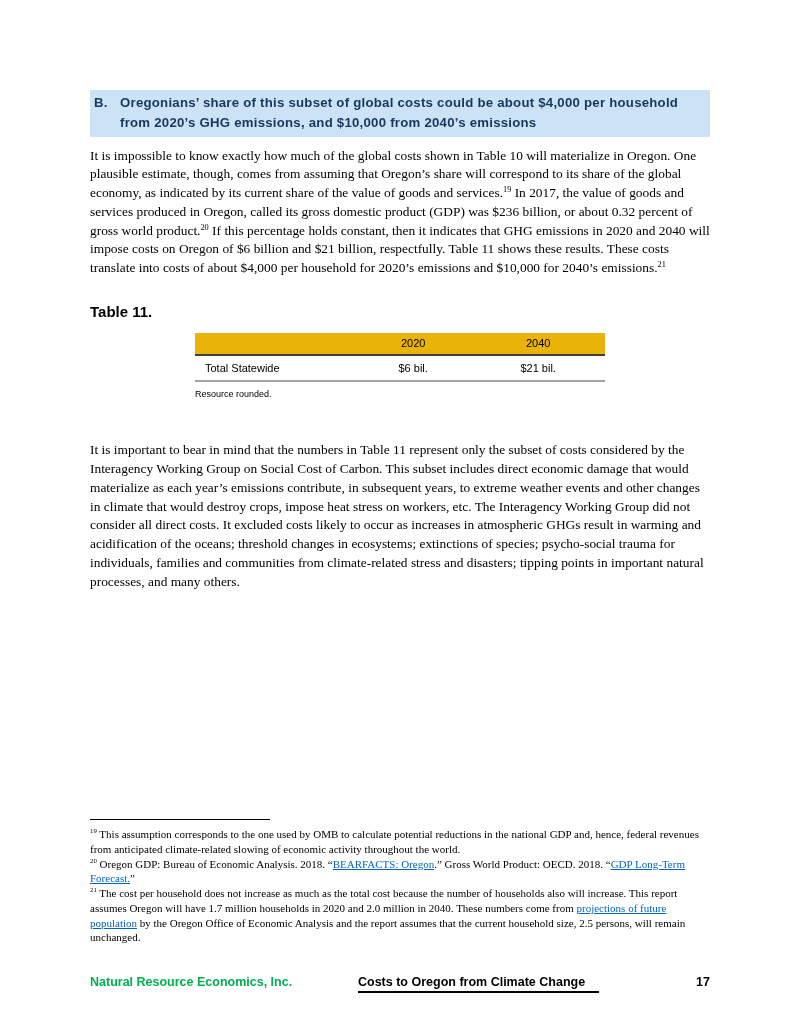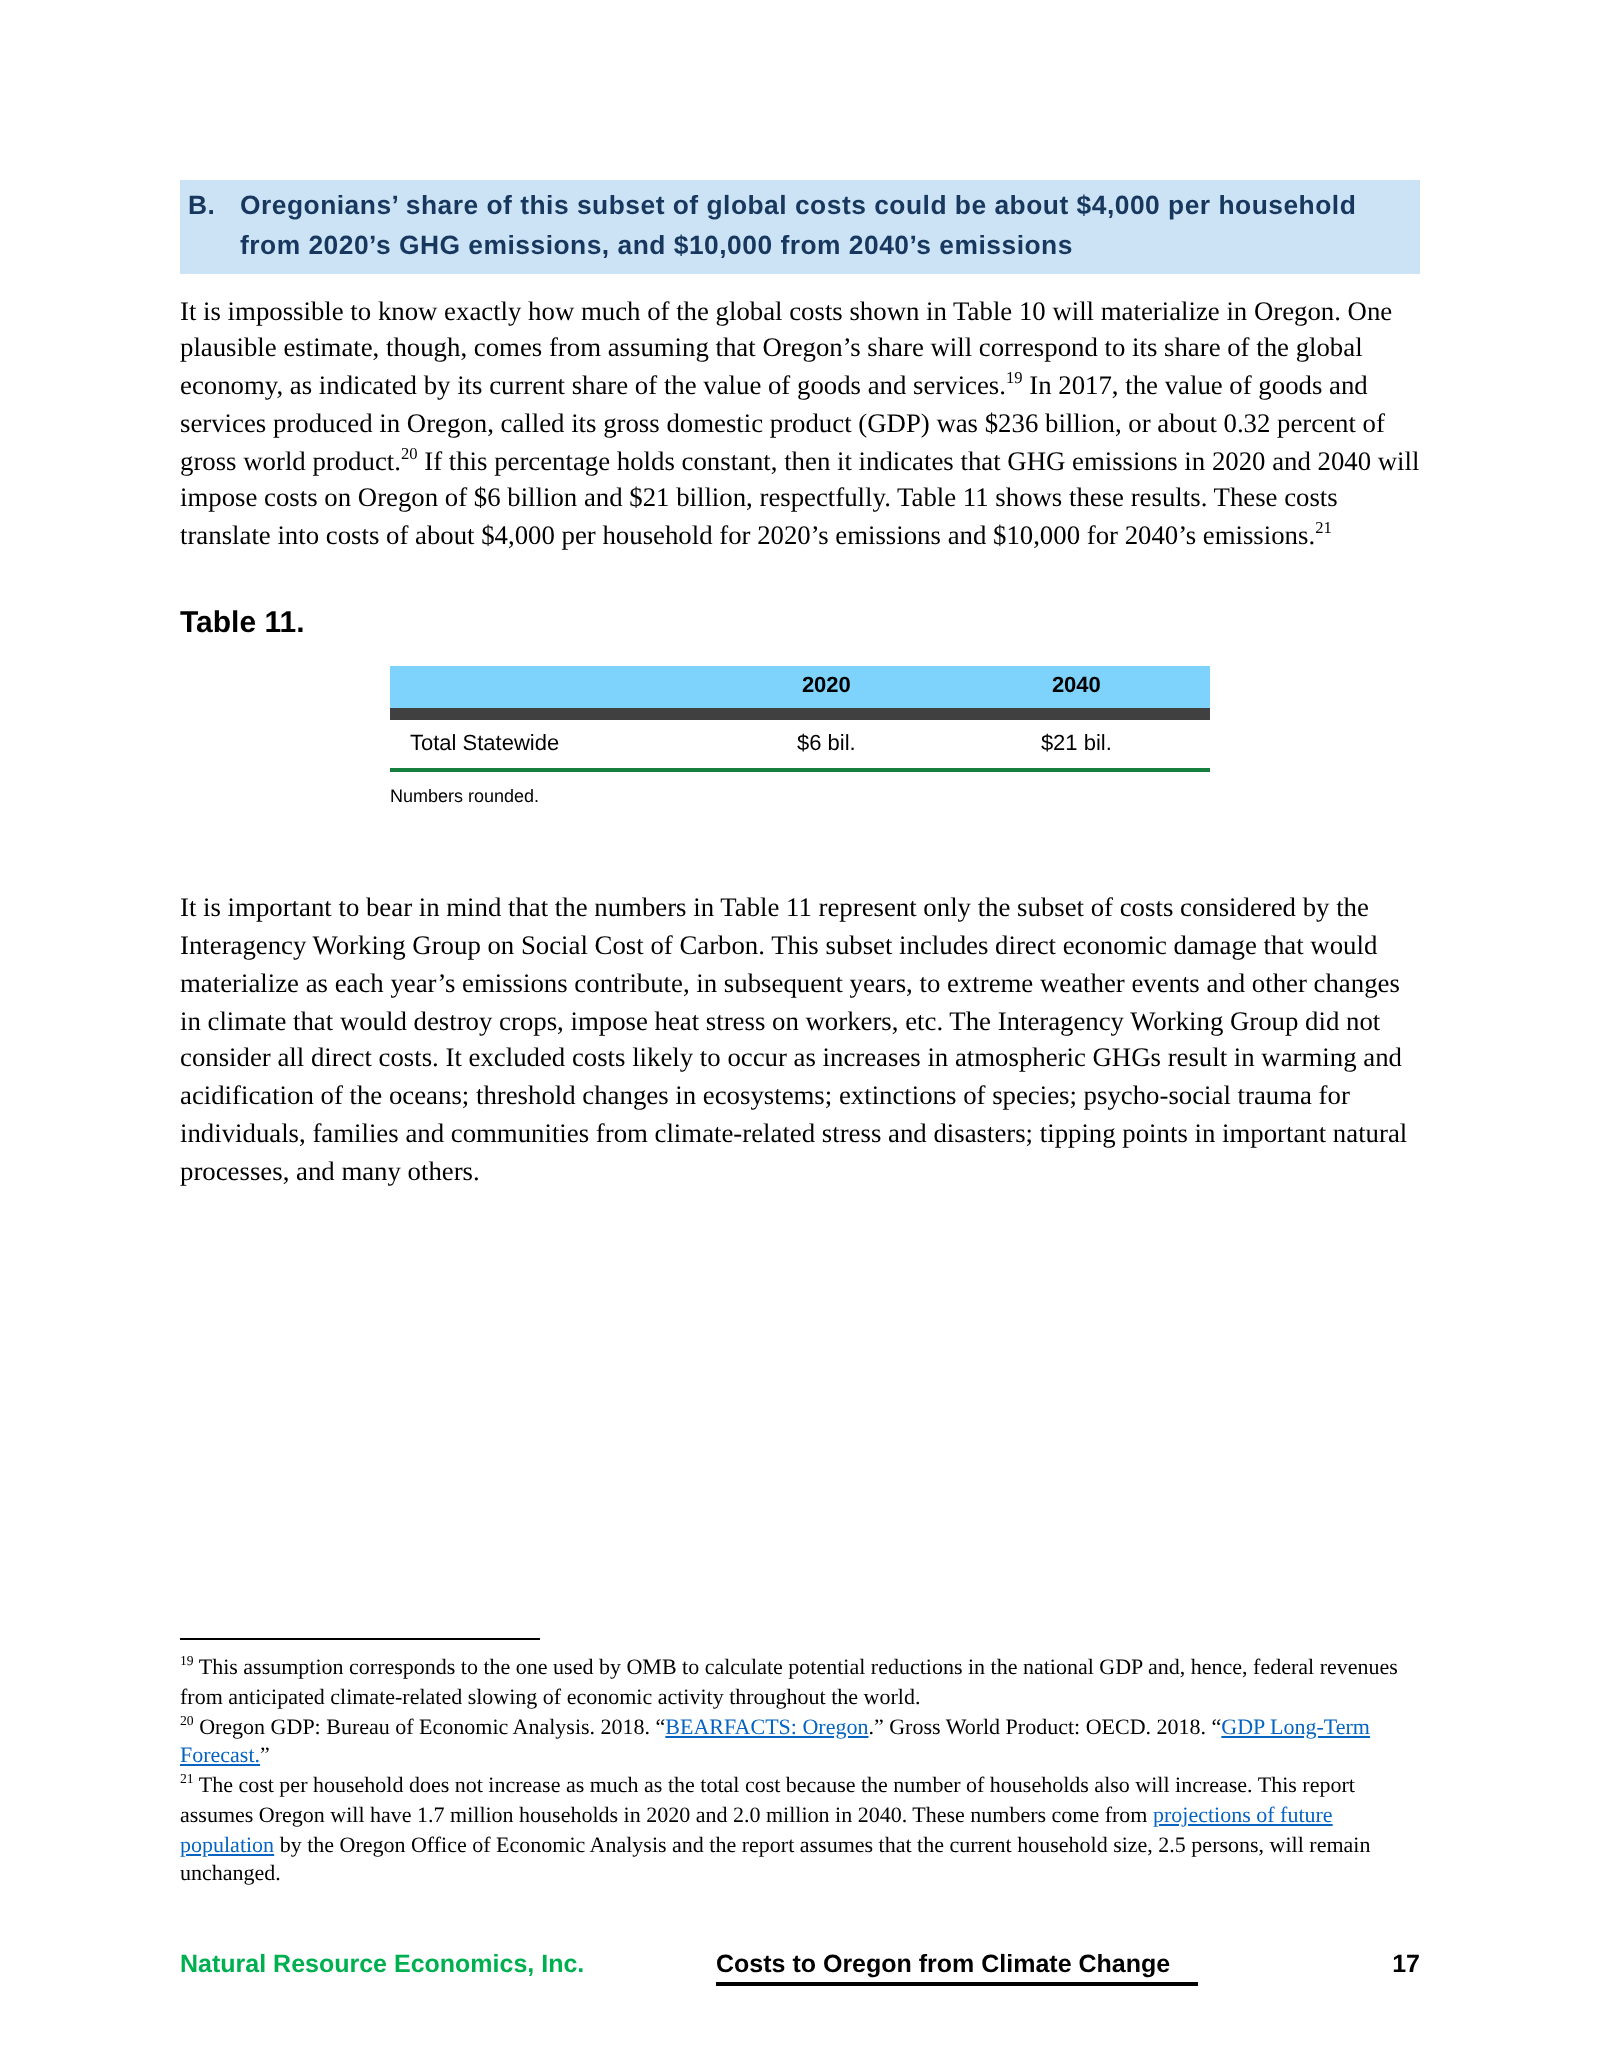--- a/index.html
+++ b/index.html
@@ -53,30 +53,30 @@
   
   table.t11 {
     border-collapse: separate;
     border-spacing: 0;
     margin: 10px 0 0 105px;
     width: 410px;
     font-family: "Liberation Sans", sans-serif;
     font-size: 11px;
   }
   .t11 th {
-    background: #7dd3fc;
-    font-weight: bold;
+    background: #eab308;
+    font-weight: normal;
     padding: 4px 6px 5px;
     text-align: center;
-    border-bottom: 6px solid #404040;
+    border-bottom: 2px solid #404040;
   }
   .t11 th.c1 { width: 160px; }
   .t11 td {
     background: #ffffff;
-    border-bottom: 2px solid #15803d;
+    border-bottom: 2px solid #a3a3a3;
     padding: 6px;
     text-align: center;
   }
   .t11 td.c1 { text-align: left; padding-left: 10px; }
 
   .table-note {
     font-family: "Liberation Sans", sans-serif;
     font-size: 9px;
     margin: 7px 0 0 105px;
   }
@@ -133,21 +133,21 @@
       </thead>
       <tbody>
         <tr>
           <td class="c1">Total Statewide</td>
           <td>$6 bil.</td>
           <td>$21 bil.</td>
         </tr>
       </tbody>
     </table>
 
-    <div class="table-note">Numbers rounded.</div>
+    <div class="table-note">Resource rounded.</div>
 
     <p class="body p2">It is important to bear in mind that the numbers in Table 11 represent only the subset of costs considered by the Interagency Working Group on Social Cost of Carbon. This subset includes direct economic damage that would materialize as each year’s emissions contribute, in subsequent years, to extreme weather events and other changes in climate that would destroy crops, impose heat stress on workers, etc. The Interagency Working Group did not consider all direct costs. It excluded costs likely to occur as increases in atmospheric GHGs result in warming and acidification of the oceans; threshold changes in ecosystems; extinctions of species; psycho-social trauma for individuals, families and communities from climate-related stress and disasters; tipping points in important natural processes, and many others.</p>
 
   </div>
 
   <div class="footnotes">
     <div class="fn-rule"></div>
     <p class="footnote"><sup>19</sup><span> This assumption corresponds to the one used by OMB to calculate potential reductions in the national GDP and, hence, federal revenues from anticipated climate-related slowing of economic activity throughout the world.</span></p>
     <p class="footnote"><sup>20</sup><span> Oregon GDP: Bureau of Economic Analysis. 2018. “</span><a class="doc-link">BEARFACTS: Oregon</a><span>.” Gross World Product: OECD. 2018. “</span><a class="doc-link">GDP Long-Term Forecast.</a><span>”</span></p>
     <p class="footnote"><sup>21</sup><span> The cost per household does not increase as much as the total cost because the number of households also will increase. This report assumes Oregon will have 1.7 million households in 2020 and 2.0 million in 2040. These numbers come from </span><a class="doc-link">projections of future population</a><span> by the Oregon Office of Economic Analysis and the report assumes that the current household size, 2.5 persons, will remain unchanged.</span></p>

